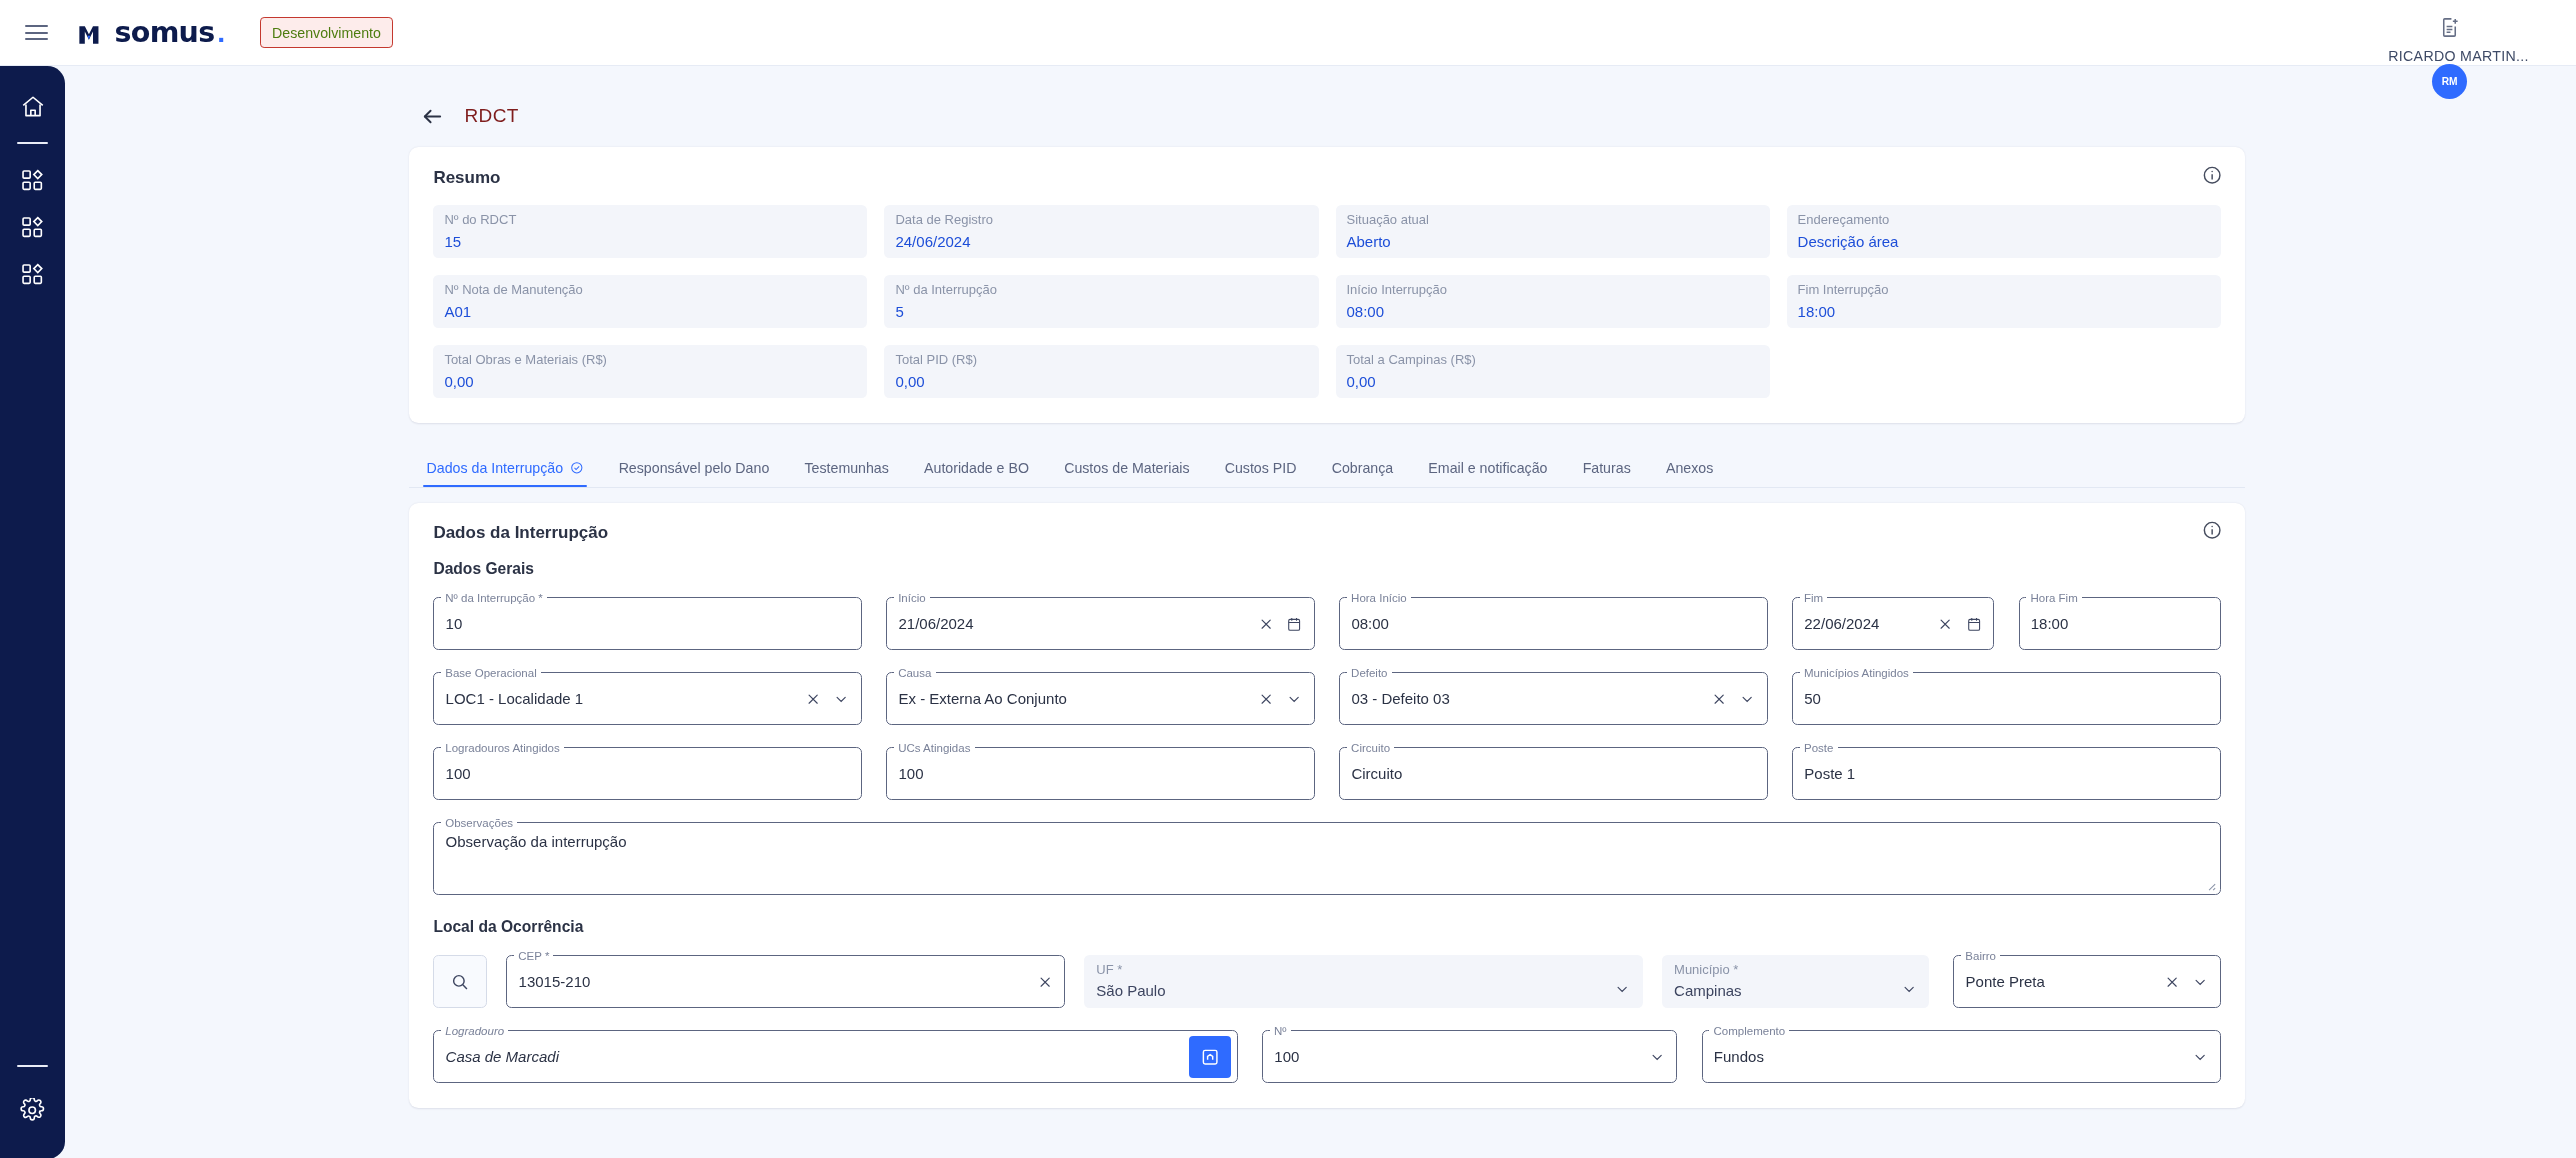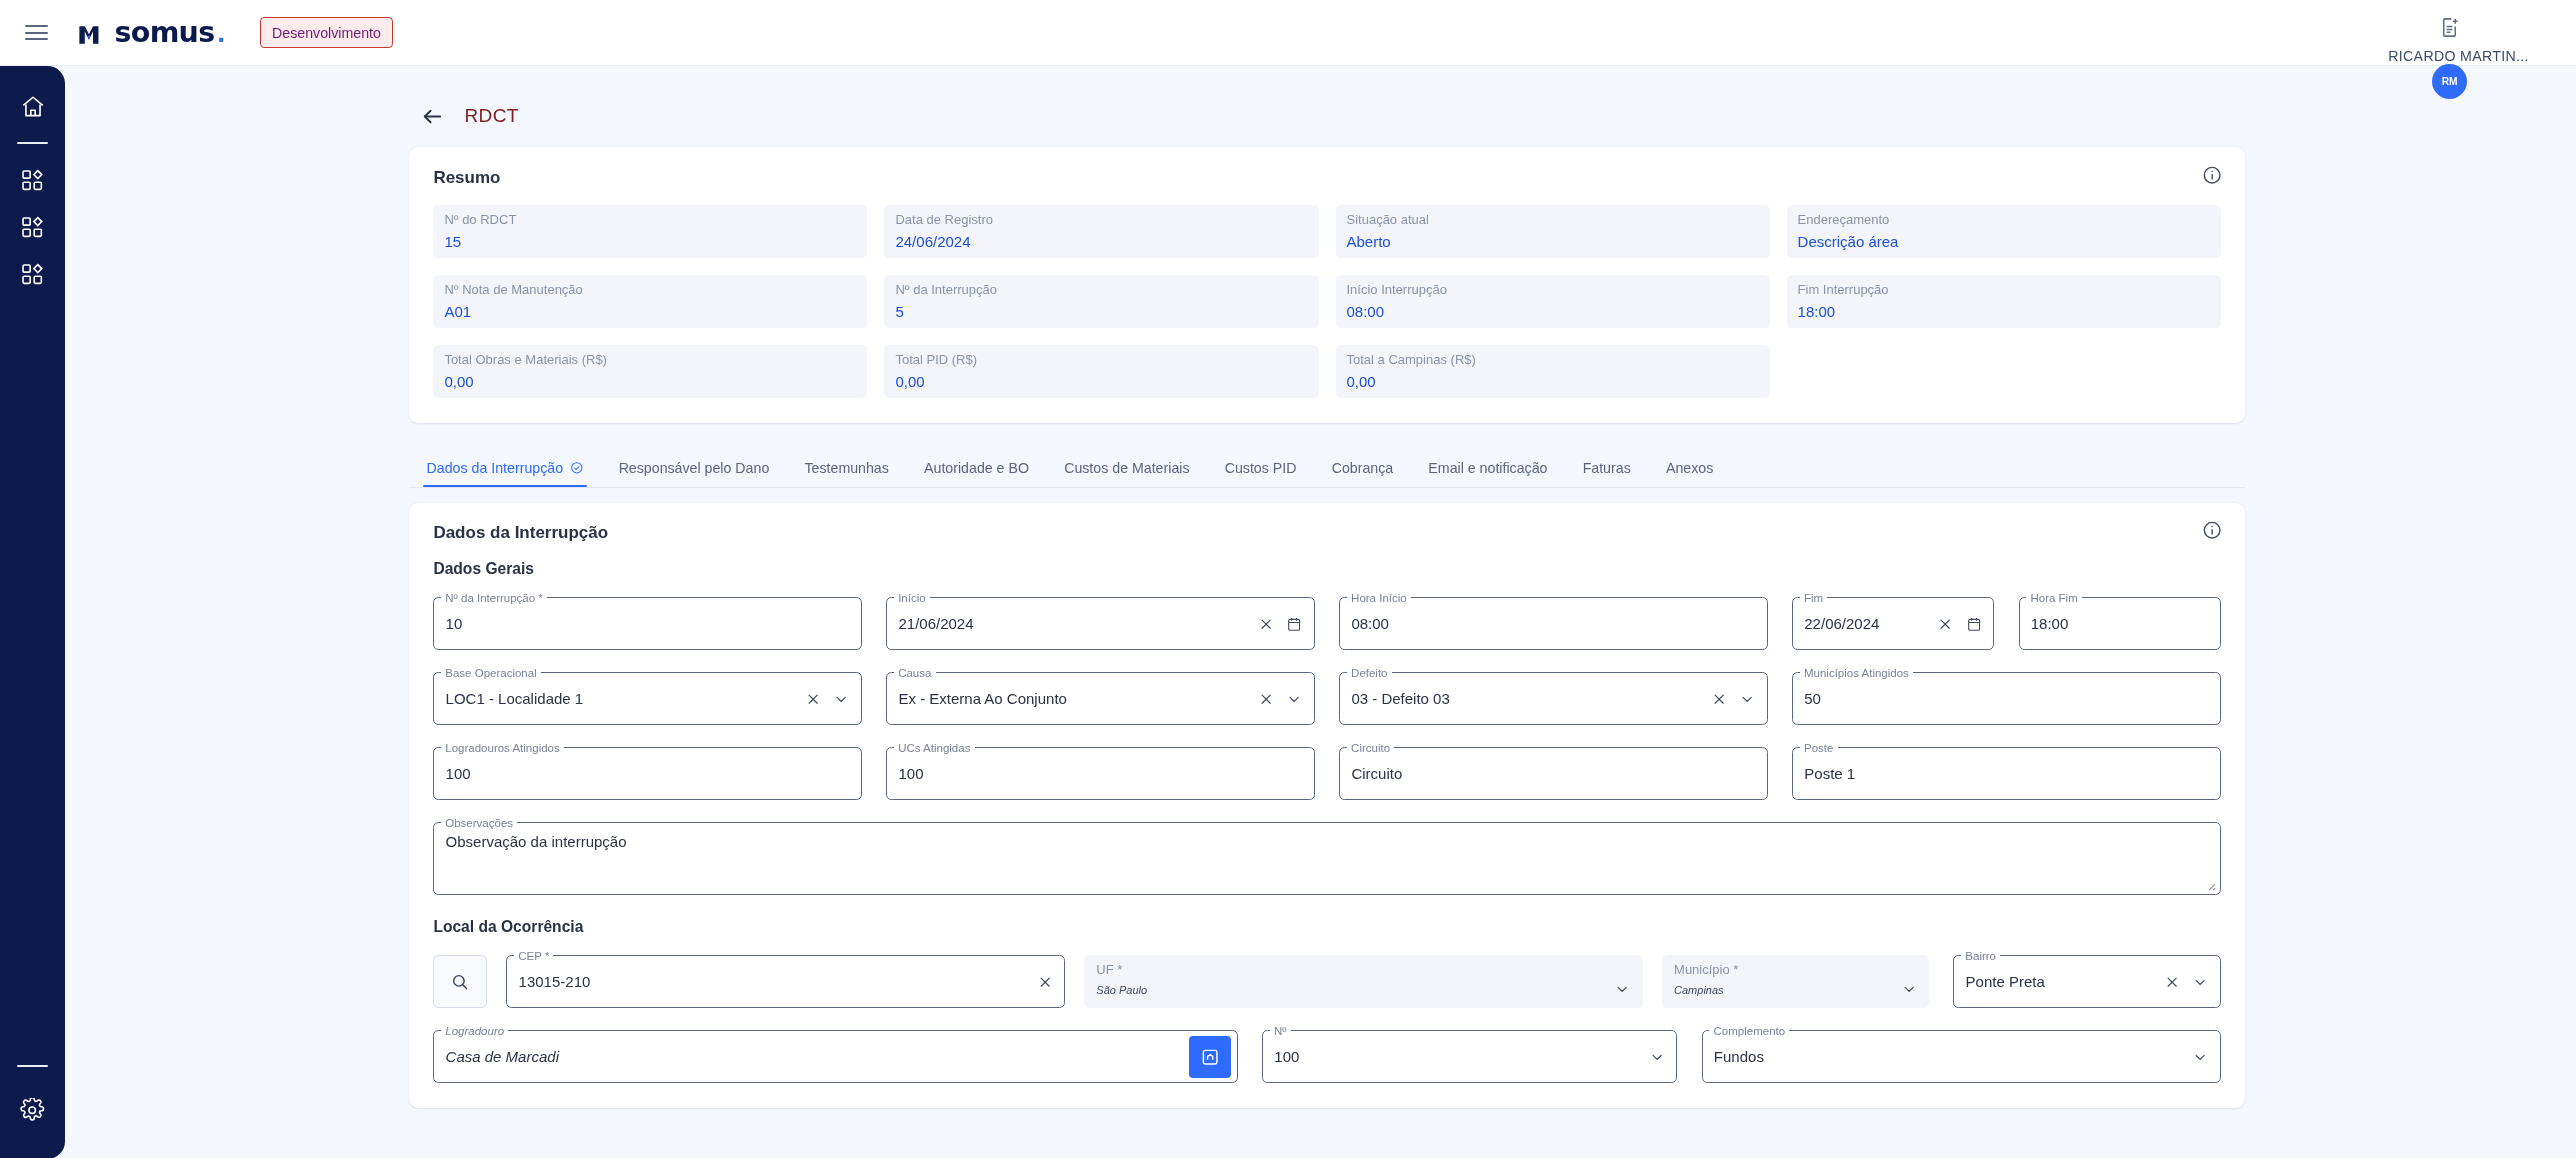--- a/index.html
+++ b/index.html
@@ -22,21 +22,21 @@
   .hamburger span { display:block; width: 23px; height: 2px; background:#5c6580; border-radius:1.4px; }
 
   .brand { margin-left: 24.4px; display:flex; align-items:flex-end; }
   .brand-logo { font-size: 28.5px; font-weight: 700; letter-spacing:-0.7px; color:#0d1b4c; font-family:"DejaVu Sans", sans-serif; }
   .brand-dot { color:#2f6bff; font-size:28.5px; font-weight:700; margin-left:2.7px;}
 
   .env-badge {
     margin-left: 35px;
     border: 1px solid #c4382e;
     background: #fdeceb;
-    color: #701a75;
+    color: #4d7c0f;
     font-size: 14.2px;
     padding: 6.1px 11px;
     border-radius: 4.1px;
     white-space: nowrap;
   }
 
   .topbar-right { margin-left:auto; display:flex; align-items:center; gap:0; padding-right: 27px; flex-direction: column;}
   .tb-icon { width: 61px; height: 41px; display:flex; align-items:center; justify-content:center; color:#656e85; cursor:pointer;}
   .user-name { font-size: 14.2px; color:#3e4a66; letter-spacing:0.3px; margin: 0 20.3px 0 38px; white-space:nowrap;}
   .avatar {
@@ -118,21 +118,21 @@
     position:absolute; inset:0; display:flex; align-items:center; padding: 0 12.2px;
   }
   .of-value { font-size: 15px; color:#2b3245; flex: 1; white-space:nowrap; overflow:hidden; text-overflow:ellipsis;}
   .of-adorn { display:flex; align-items:center; gap: 12.2px; color:#3d4560; }
   .of-adorn .ic { cursor:pointer; display:flex; align-items:center;}
 
   
   .sf { position:relative; height: 53px; background:#f3f5fa; border-radius:5.4px; padding: 6.8px 12.2px 0 12.2px; display:flex; flex-direction:column;}
   .sf-label { font-size:13px; color:#8a93a8; line-height:16.3px;}
   .sf-row { display:flex; align-items:center; }
-  .sf-value { font-size: 11px; color:#3d4560; line-height:23px; flex:1;font-style:italic;}
+  .sf-value { font-size: 15px; color:#3d4560; line-height:23px; flex:1;}
 
   
   .ta { position:relative; height: 73px; }
   .ta fieldset { position:absolute; inset:0; border:1px solid #5c6580; border-radius:5.4px; padding:0 6.8px; margin:0;}
   .ta legend { font-size:11.5px; color:#7a8299; padding:0 4.1px; line-height:0.7px;}
   .ta-text { position:absolute; top: 11px; left: 12.2px; font-size:15px; color:#2b3245;}
   .ta-resize { position:absolute; right: 4.1px; bottom: 2.7px; color:#8a93a8; }
 
   
   .sq-btn {

